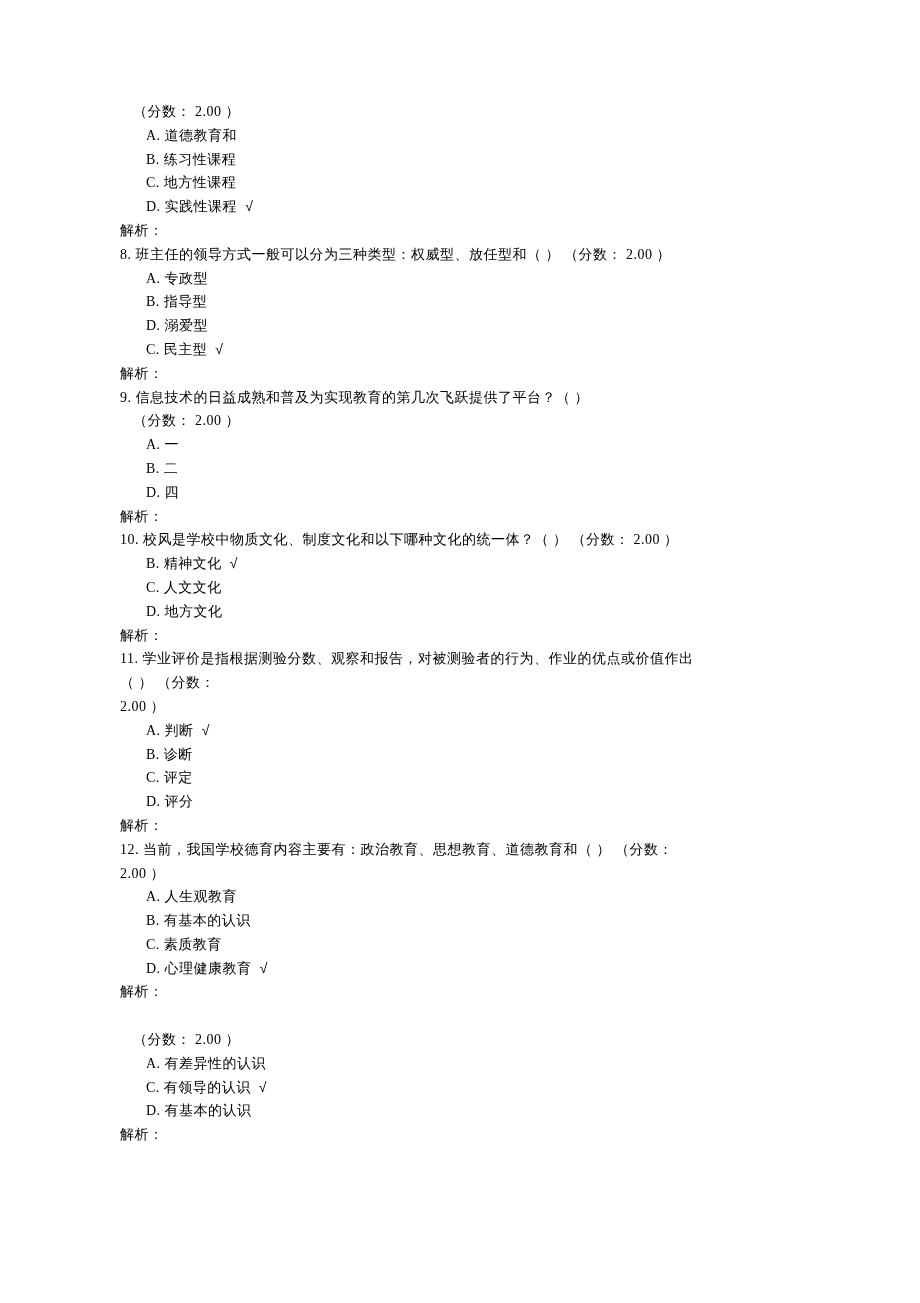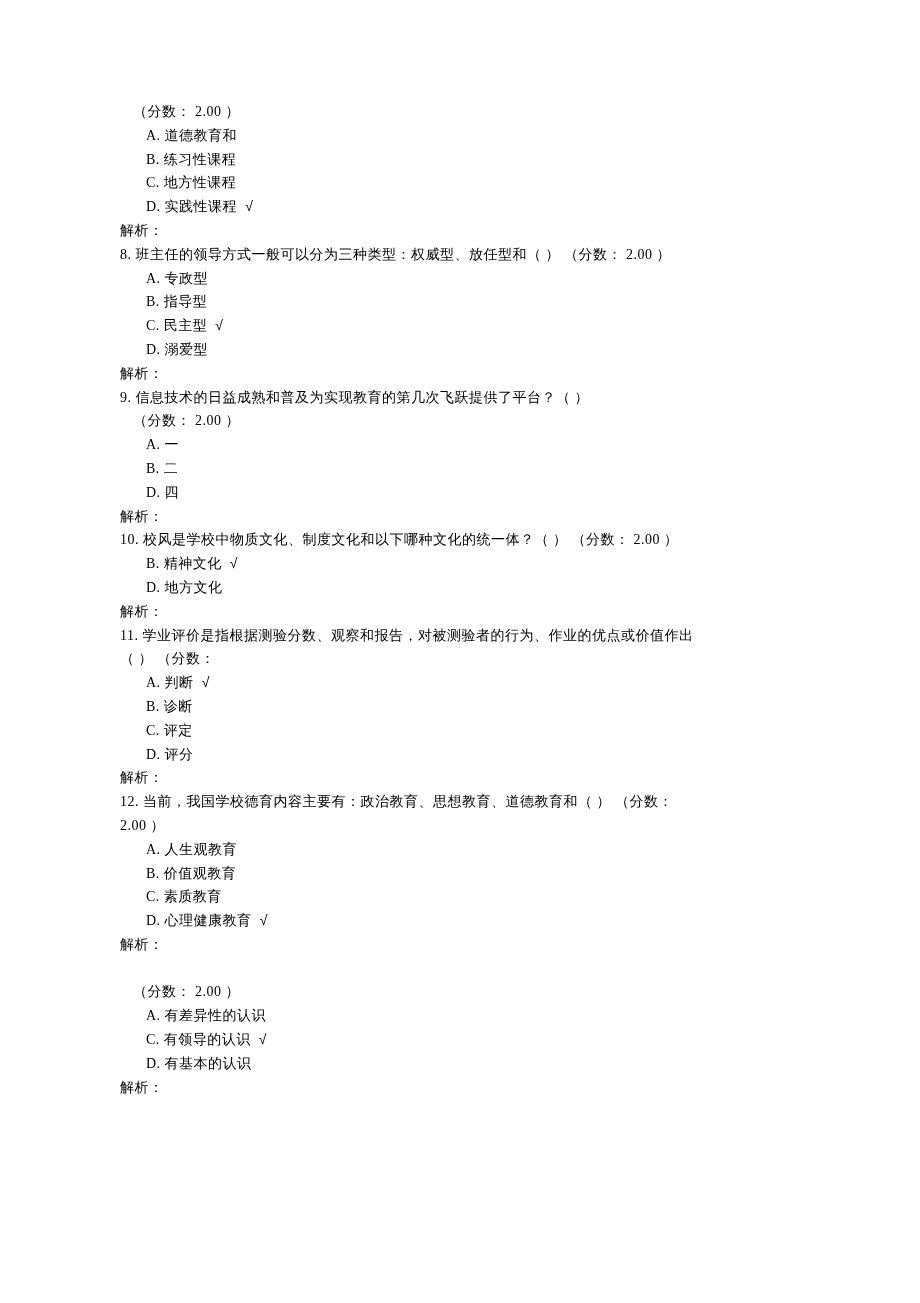--- a/index.html
+++ b/index.html
@@ -42,55 +42,57 @@
   <div class="line indent-2">C. 地方性课程</div>
   <div class="line indent-2">
     <span>D. 实践性课程</span>
     <span class="check">√</span>
   </div>
   <div class="line">解析：</div>
 
   <div class="line">8. 班主任的领导方式一般可以分为三种类型：权威型、放任型和（ ） （分数： 2.00 ）</div>
   <div class="line indent-2">A. 专政型</div>
   <div class="line indent-2">B. 指导型</div>
+  <div class="line indent-2">D. 溺爱型</div>
   <div class="line indent-2">
     <span>C. 民主型</span>
     <span class="check">√</span>
   </div>
-  <div class="line indent-2">D. 溺爱型</div>
   <div class="line">解析：</div>
 
   <div class="line">9. 信息技术的日益成熟和普及为实现教育的第几次飞跃提供了平台？（      ）</div>
   <div class="line indent-1">（分数： 2.00 ）</div>
   <div class="line indent-2">A. 一</div>
   <div class="line indent-2">B. 二</div>
   <div class="line indent-2">D. 四</div>
   <div class="line">解析：</div>
 
   <div class="line">10. 校风是学校中物质文化、制度文化和以下哪种文化的统一体？（ ） （分数： 2.00 ）</div>
   <div class="line indent-2">
     <span>B. 精神文化</span>
     <span class="check">√</span>
   </div>
+  <div class="line indent-2">C. 人文文化</div>
   <div class="line indent-2">D. 地方文化</div>
   <div class="line">解析：</div>
 
   <div class="line">11. 学业评价是指根据测验分数、观察和报告，对被测验者的行为、作业的优点或价值作出（ ） （分数：</div>
+  <div class="line">2.00 ）</div>
   <div class="line indent-2">
     <span>A. 判断</span>
     <span class="check">√</span>
   </div>
   <div class="line indent-2">B. 诊断</div>
   <div class="line indent-2">C. 评定</div>
   <div class="line indent-2">D. 评分</div>
   <div class="line">解析：</div>
 
   <div class="line">12. 当前，我国学校德育内容主要有：政治教育、思想教育、道德教育和（ ） （分数： 2.00 ）</div>
   <div class="line indent-2">A. 人生观教育</div>
-  <div class="line indent-2">B. 价值观教育</div>
+  <div class="line indent-2">B. 有基本的认识</div>
   <div class="line indent-2">C. 素质教育</div>
   <div class="line indent-2">
     <span>D. 心理健康教育</span>
     <span class="check">√</span>
   </div>
   <div class="line">解析：</div>
 
   <div class="line">&nbsp;</div>
   <div class="line indent-1">（分数： 2.00 ）</div>
   <div class="line indent-2">A. 有差异性的认识</div>

